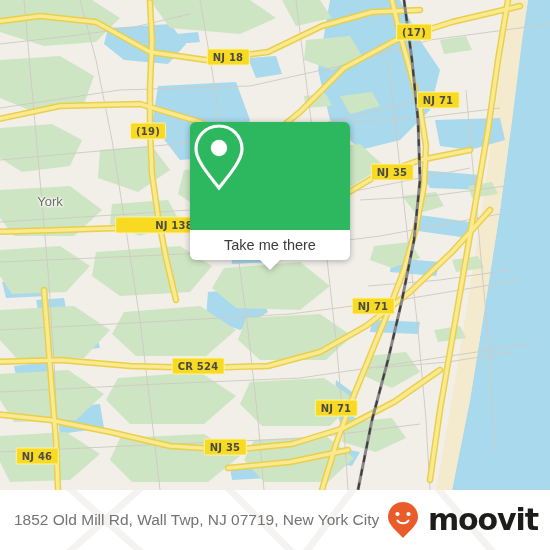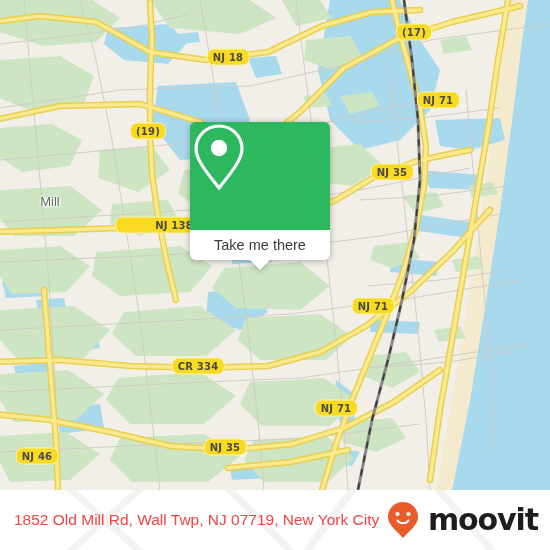--- a/index.html
+++ b/index.html
@@ -12,21 +12,21 @@
 
   
   #map{position:absolute;left:0;top:0;width:550px;height:490px;overflow:hidden;background:#f2efe9;}
   #map svg{display:block;position:absolute;left:0;top:0;}
 
   
   .shield{
     position:absolute;
     background:#f7da21;
     border:1.5px solid #fdf3a8;
-    border-radius:7px;
+    border-radius:2px;
     color:#4a4a46;
     font-size:10px;
     font-weight:bold;
     line-height:13px;
     padding:1px 5px 1px 5px;
     white-space:nowrap;
     letter-spacing:.2px;
     box-sizing:border-box;
     transform:translate(-50%,-50%);
     font-family:"DejaVu Sans","Liberation Sans",sans-serif;
@@ -46,21 +46,21 @@
     background:rgba(255,255,255,.72);
     display:flex;align-items:center;
   }
   #attrib span{
     font-size:12.5px;color:#2f2f2f;padding-left:9px;
     font-family:"Liberation Sans","DejaVu Sans",sans-serif;
   }
 
   
   #popup{
-    position:absolute;left:190px;top:122px;width:140px;
+    position:absolute;left:190px;top:122px;width:160px;
     filter:drop-shadow(0 1px 3px rgba(0,0,0,.30));
   }
   #popup-green{
     background:#2db75f;
     height:108px;
     border-radius:6px 6px 0 0;
     display:flex;align-items:center;justify-content:center;
   }
   #popup-foot{
     background:#ffffff;
@@ -88,21 +88,21 @@
     display:flex;align-items:center;justify-content:space-between;
     padding:0 12px 0 14px;box-sizing:border-box;
     overflow:hidden;
   }
   #footer-wm{
     position:absolute;left:0;top:0;width:550px;height:60px;
     pointer-events:none;opacity:.55;
   }
   #addr{
     position:relative;
-    font-size:15.5px;color:#ef4444;white-space:nowrap;
+    font-size:15.5px;color:#737373;white-space:nowrap;
     font-family:"Liberation Sans","DejaVu Sans",sans-serif;
   }
   #brand{position:relative;display:flex;align-items:center;gap:9px;}
   #brand-word{
     font-size:30px;color:#1d1d1b;letter-spacing:-1.1px;
     font-family:"DejaVu Sans","Liberation Sans",sans-serif;
     font-weight:bold;line-height:30px;
   }
 </style>
 </head>
@@ -234,30 +234,30 @@
         </g>
 
         <g>
           <path d="M404,0 L412,60 L418,120 L420,180 L414,240 L402,300 L388,360 L372,420 L358,490" stroke="#888" stroke-width="3" fill="none"></path>
           <path d="M404,0 L412,60 L418,120 L420,180 L414,240 L402,300 L388,360 L372,420 L358,490" stroke="#3d3d3d" stroke-width="2" fill="none" stroke-dasharray="7 7"></path>
         </g>
 
       </g>
     </svg>
 
-    <div class="place-label" style="left:50px;top:201px;">Mill</div>
+    <div class="place-label" style="left:50px;top:201px;">York</div>
 
     <div class="shield" style="left:228px;top:57px;">NJ 18</div>
     <div class="shield" style="left:414px;top:32px;">(17)</div>
     <div class="shield" style="left:438px;top:100px;">NJ 71</div>
     <div class="shield" style="left:148px;top:131px;">(19)</div>
     <div class="shield" style="left:392px;top:172px;">NJ 35</div>
     <div class="shield" style="left:157px;top:225px;padding-left:39px;">NJ 138</div>
     <div class="shield" style="left:373px;top:306px;">NJ 71</div>
-    <div class="shield" style="left:198px;top:366px;">CR 334</div>
+    <div class="shield" style="left:198px;top:366px;">CR 524</div>
     <div class="shield" style="left:336px;top:408px;">NJ 71</div>
     <div class="shield" style="left:225px;top:447px;">NJ 35</div>
     <div class="shield" style="left:37px;top:456px;">NJ 46</div>
 
     <div id="popup">
       <div id="popup-green">
         <svg width="58" height="70" viewBox="0 0 58 70">
           <path d="M29 4 C16.3 4 6 14.3 6 27 C6 38 18 52 29 66 C40 52 52 38 52 27 C52 14.3 41.7 4 29 4 Z" fill="none" stroke="#ffffff" stroke-width="3.2"></path>
           <circle cx="29" cy="26" r="8.2" fill="#ffffff"></circle>
         </svg>

